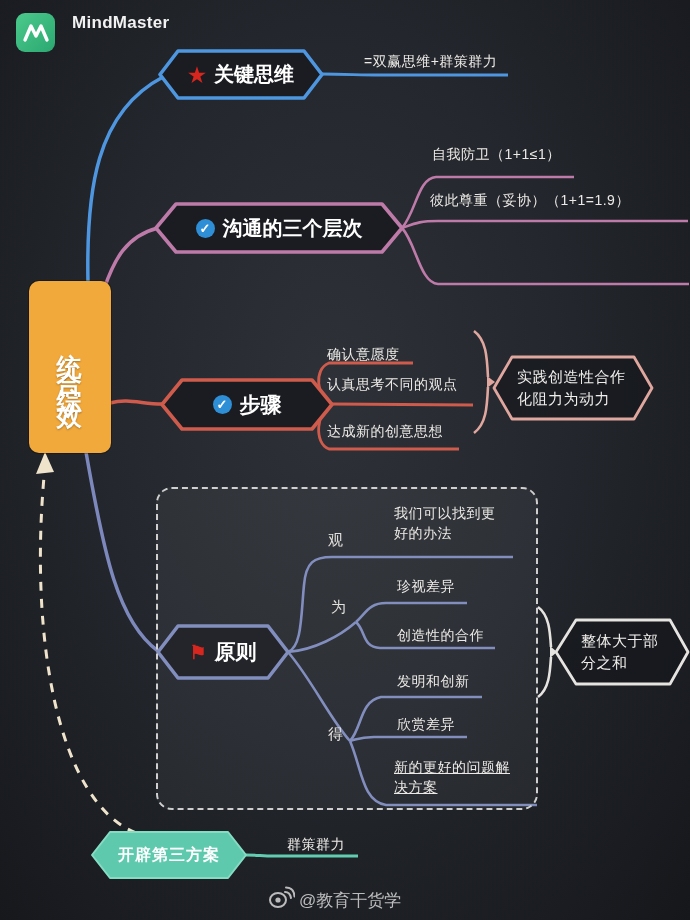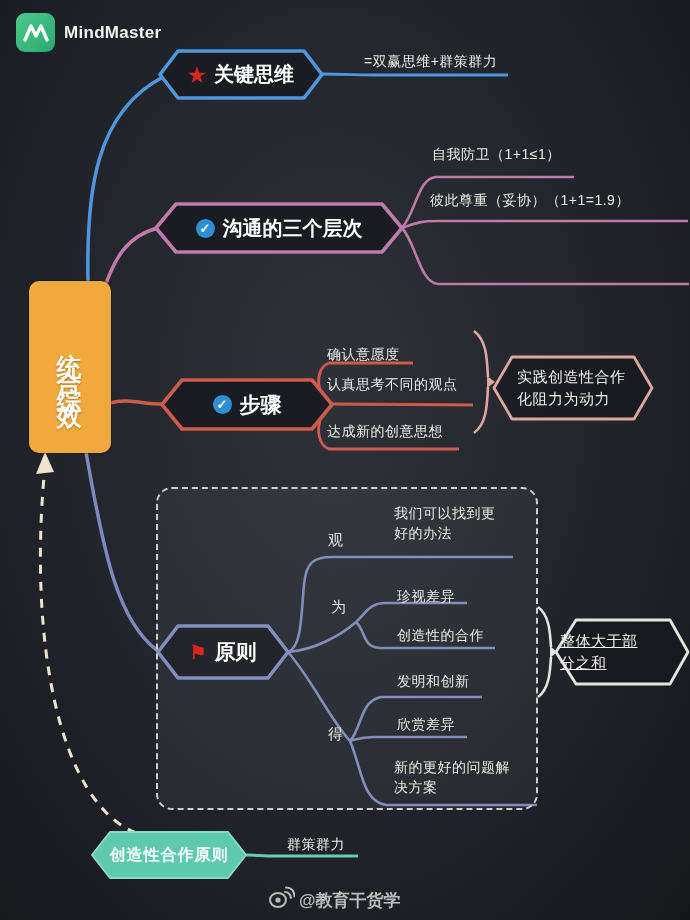--- a/index.html
+++ b/index.html
@@ -7,21 +7,21 @@
   .stage{
     position:relative; width:690px; height:920px; overflow:hidden;
     background: radial-gradient(ellipse at 48% 42%, #2e3138 0%, #24272d 45%, #15171b 100%);
     font-family:"Liberation Sans", sans-serif;
     color:#e9e7e3;
   }
   svg.layer{ position:absolute; inset:0; }
   .abs{ position:absolute; }
 
   
-  .logo-wrap{ left:16px; top:13px; display:flex; align-items:center; gap:9px; }
+  .logo-wrap{ left:16px; top:13px; display:flex; gap:17px; }
   .logo-badge{ width:39px; height:39px; border-radius:9px;
     background:linear-gradient(135deg,#4cc98c,#2aa870);
     display:flex; align-items:center; justify-content:center; }
   .logo-text{ font-size:17px; font-weight:bold; color:#f2f2f2; letter-spacing:.3px; }
 
   
   .central{ left:29px; top:281px; width:82px; height:172px; background:#F2A93B;
     border-radius:10px; display:flex; align-items:center; justify-content:center;
     box-shadow:0 0 0 1px rgba(0,0,0,.25); }
   .central span{ writing-mode:vertical-rl; font-size:25px; font-weight:bold; color:#fff;
@@ -44,30 +44,30 @@
 
   
   .child-text{ font-size:14px; color:#eceae6; letter-spacing:.5px; line-height:1.45; }
   .sub-label{ font-size:15px; color:#e2e0dc; }
 
   
   .sum-text{ display:flex; align-items:center; justify-content:center; color:#f0eeea;
     font-size:15px; line-height:1.5; letter-spacing:.5px; }
   .sum-practice{ left:494px; top:357px; width:158px; height:62px; }
   .sum-practice span{ width:112px; }
-  .sum-whole{ left:535px; top:620px; width:134px; height:64px;text-decoration:underline; }
+  .sum-whole{ left:556px; top:620px; width:134px; height:64px; }
   .sum-whole span{ width:84px; }
 
   
   .principle-box{ left:156px; top:487px; width:382px; height:323px;
     border:2px dashed #cfcfcf; border-radius:16px; background:rgba(255,255,255,0.045); }
 
   
   .watermark{ left:268px; top:886px; display:flex; align-items:center; gap:4px;
-    color:#c9c9c9; font-size:17px; font-weight:bold; opacity:.92; }
+    color:#c9c9c9; font-size:17px; font-weight:normal; opacity:.92; }
 </style>
 </head>
 <body>
 
 <div class="stage">
 
   <svg class="layer" width="690" height="920" viewBox="0 0 690 920">
 
     <path d="M 88,283 C 86,190 96,112 163,77" stroke="#4E97E0" stroke-width="3.5" fill="none"></path>
     <path d="M 104,289 C 114,260 126,236 158,228" stroke="#BE7BAA" stroke-width="3.5" fill="none"></path>
@@ -155,32 +155,32 @@
   <div class="abs node-label nl-principle">
     <span class="flag-icon">⚑</span>
     <span>原则</span>
   </div>
 
   <div class="abs sub-label" style="left:328px; top:531px;">观</div>
   <div class="abs sub-label" style="left:331px; top:598px;">为</div>
   <div class="abs sub-label" style="left:328px; top:725px;">得</div>
 
   <div class="abs child-text" style="left:394px; top:503px; width:106px;">我们可以找到更好的办法</div>
-  <div class="abs child-text" style="left:397px; top:576px;margin-top:10px;">珍视差异</div>
+  <div class="abs child-text" style="left:397px; top:576px;">珍视差异</div>
   <div class="abs child-text" style="left:397px; top:625px;">创造性的合作</div>
   <div class="abs child-text" style="left:397px; top:671px;">发明和创新</div>
   <div class="abs child-text" style="left:397px; top:714px;">欣赏差异</div>
-  <div class="abs child-text" style="left:394px; top:757px; width:120px;">新的更好的问题解决方案</div>
+  <div class="abs child-text" style="left:394px; top:757px; width:120px;text-decoration:underline;">新的更好的问题解决方案</div>
 
   <div class="abs sum-text sum-whole">
     <span>整体大于部分之和</span>
   </div>
 
   <div class="abs node-label nl-green">
-    <span>创造性合作原则</span>
+    <span>开辟第三方案</span>
   </div>
   <div class="abs child-text" style="left:287px; top:834px;">群策群力</div>
 
   <div class="abs watermark">
     <span>
       <svg width="27" height="23" viewBox="0 0 27 23">
         <ellipse cx="10" cy="14" rx="8" ry="7" fill="none" stroke="#c9c9c9" stroke-width="2"></ellipse>
         <circle cx="10" cy="14" r="2.6" fill="#c9c9c9"></circle>
         <path d="M17 6 q5 0 6 6" fill="none" stroke="#c9c9c9" stroke-width="2" stroke-linecap="round"></path>
         <path d="M18 1.5 q8 0 8.5 9" fill="none" stroke="#c9c9c9" stroke-width="2" stroke-linecap="round"></path>

